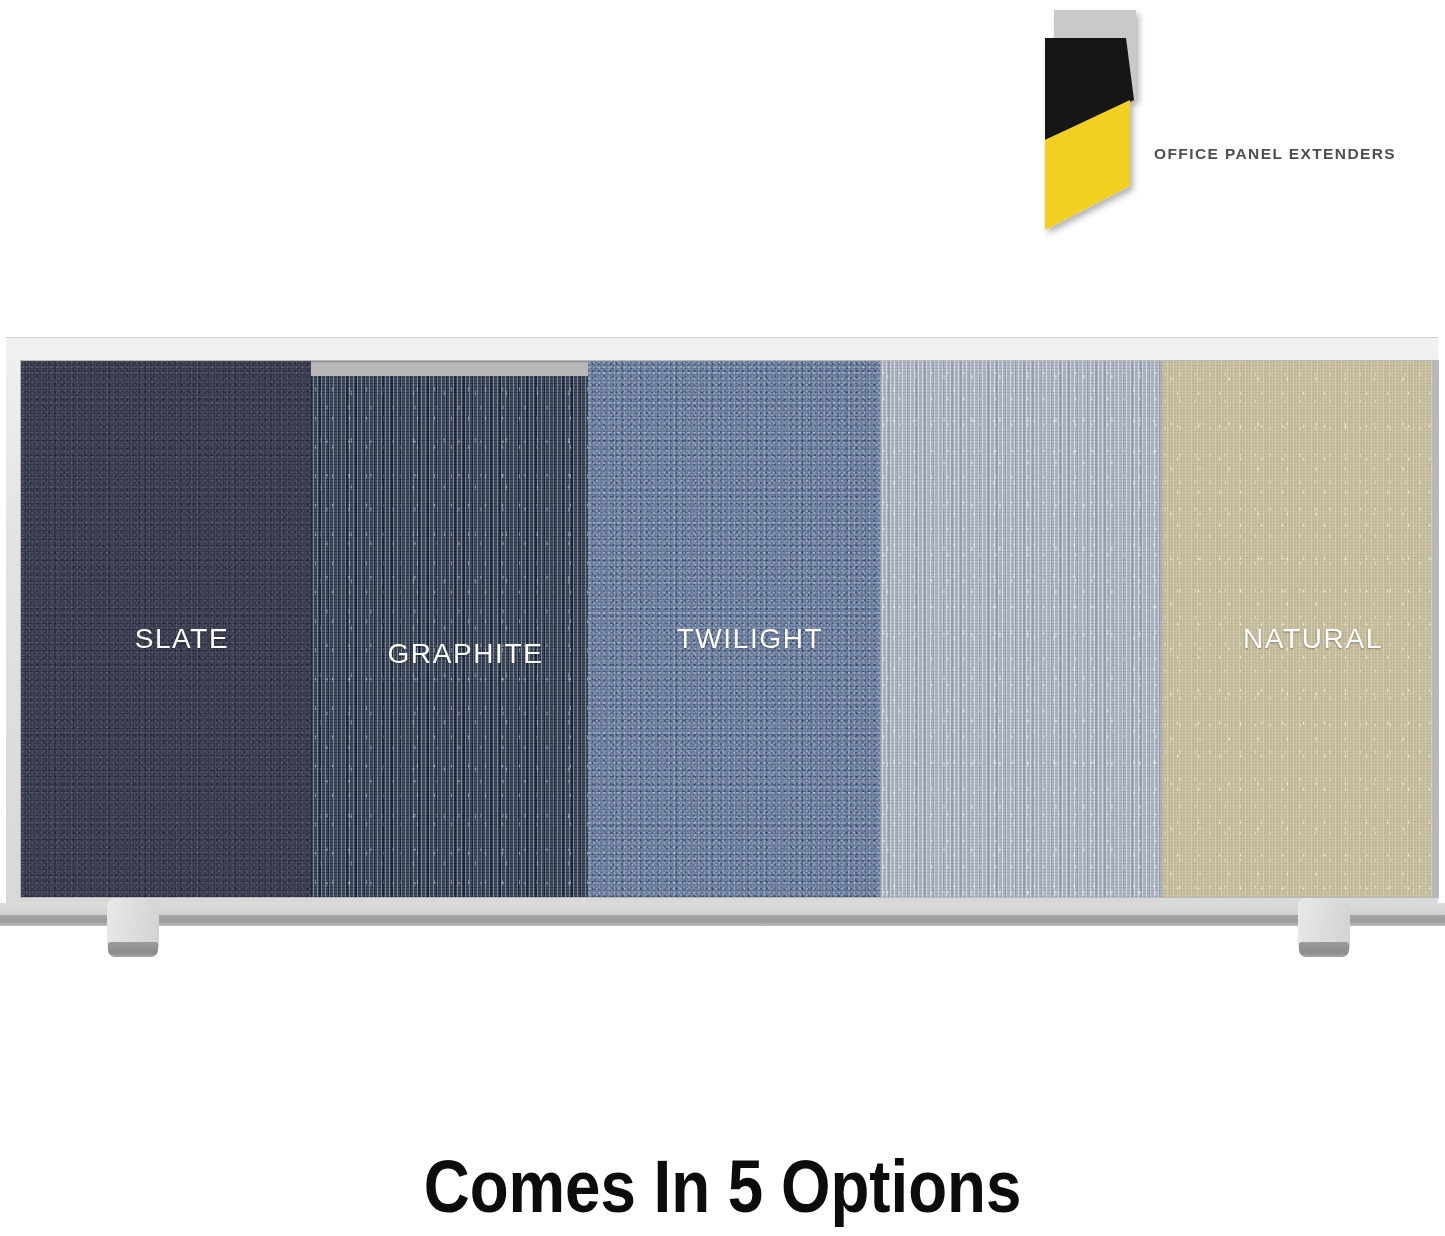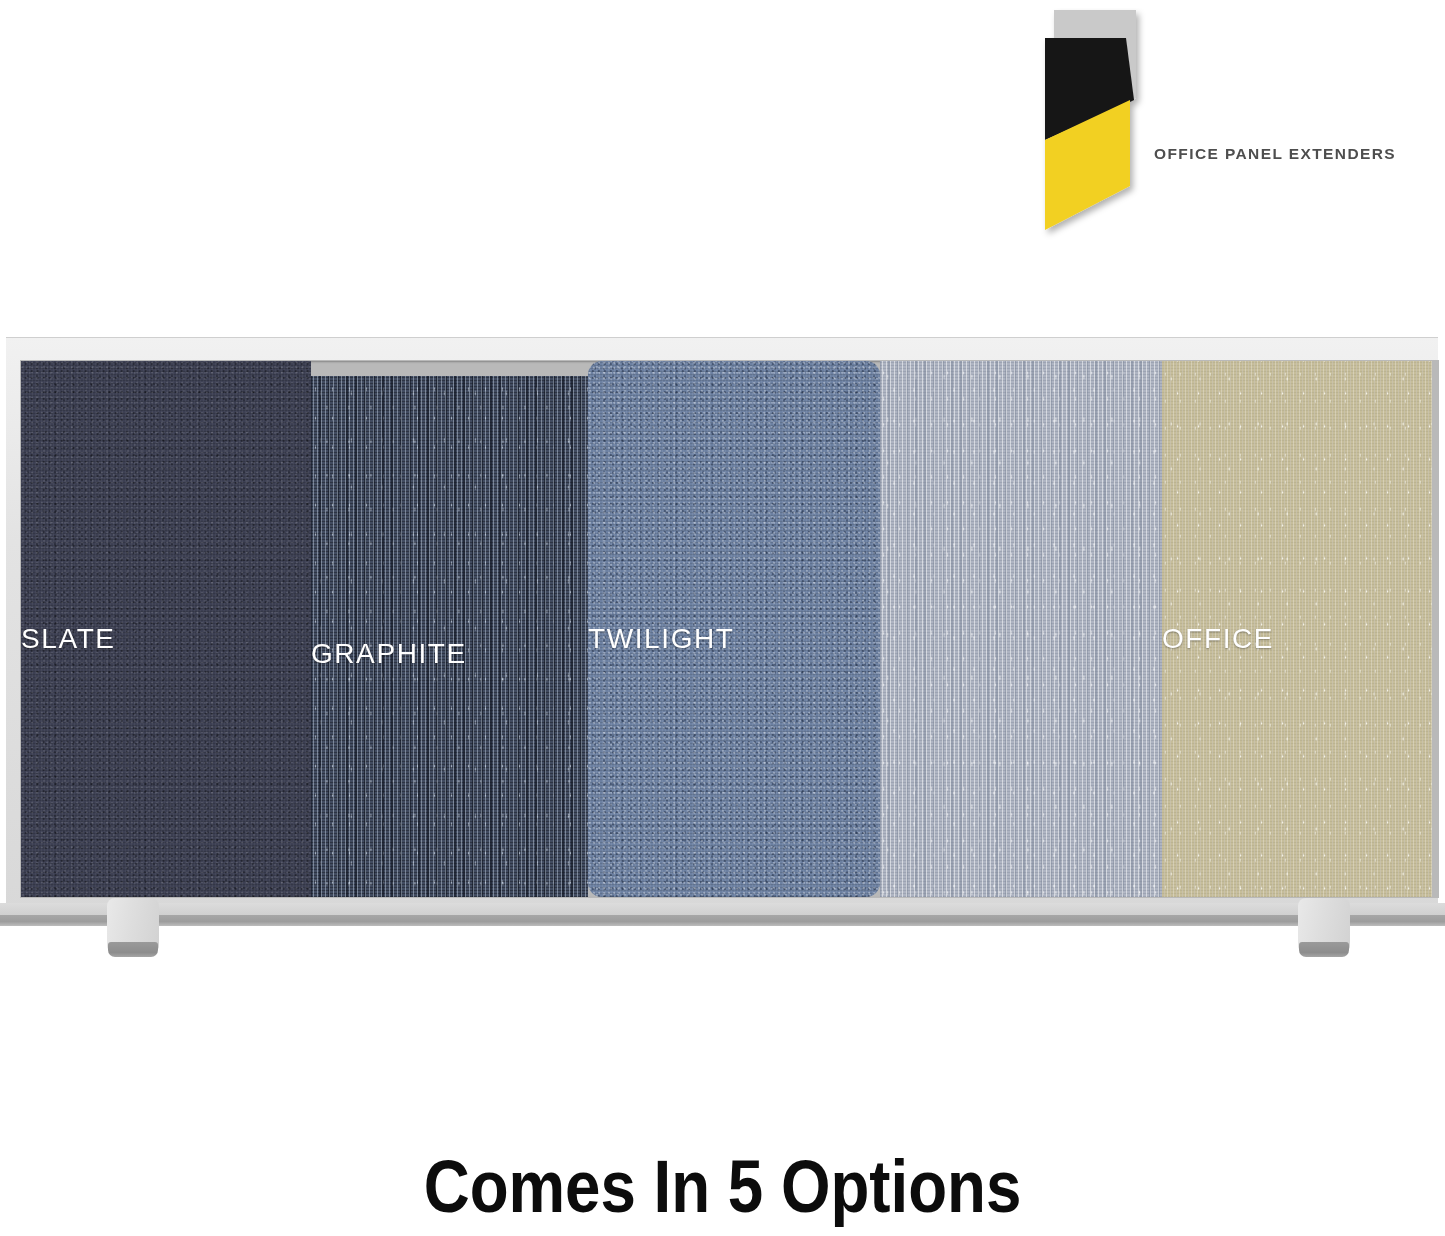--- a/index.html
+++ b/index.html
@@ -115,28 +115,30 @@
   }
   .swatch-tex {
     position: absolute;
     inset: -10px;
   }
   .swatch-label {
     position: absolute;
     left: 0;
     right: 0;
     top: 262px;
+    text-align: center;
     color: #ffffff;
     font-family: "Liberation Sans", sans-serif;
     font-size: 28px;
     font-weight: 400;
     letter-spacing: 1.6px;
     text-shadow: 0 1px 2px rgba(0,0,0,0.35);
     z-index: 5;
     white-space: nowrap;
+    padding-left: 32px;
   }
 
   
   #bottom-rail {
     position: absolute;
     left: 0px;
     top: 573px;
     width: 1445px;
     height: 13px;
     background: linear-gradient(180deg,#dcdcdc 0%, #cfcfcf 100%);
@@ -249,21 +251,21 @@
              repeating-linear-gradient(90deg, rgba(210,224,240,0.42) 0px, rgba(210,224,240,0.42) 1px, transparent 1px, transparent 4px),
              repeating-linear-gradient(90deg, rgba(14,18,30,0.55) 0px, rgba(14,18,30,0.55) 2px, transparent 2px, transparent 9px),
              repeating-linear-gradient(0deg, rgba(0,0,0,0.30) 0px, rgba(0,0,0,0.30) 1px, transparent 1px, transparent 3px),
              radial-gradient(ellipse 1.2px 4px at 18% 22%, rgba(225,235,248,0.85) 0%, transparent 70%),
              radial-gradient(ellipse 1.2px 5px at 62% 58%, rgba(225,235,248,0.75) 0%, transparent 70%),
              radial-gradient(ellipse 1px 4px at 85% 80%, rgba(225,235,248,0.7) 0%, transparent 70%);
            background-size: 4px 100%, 9px 100%, 3px 3px, 22px 34px, 31px 47px, 17px 29px;"></div>
         <div class="swatch-label">GRAPHITE</div>
       </div>
 
-      <div class="swatch" style="width:295px;border-radius:14px;">
+      <div class="swatch" style="width:295px;">
         <div class="swatch-base" style="background:#6c80a1;"></div>
         <div class="swatch-tex" style="
            background-image:
              radial-gradient(circle at 25% 35%, rgba(255,255,255,0.30) 0.7px, transparent 1.3px),
              radial-gradient(circle at 72% 62%, rgba(255,255,255,0.26) 0.7px, transparent 1.3px),
              radial-gradient(circle at 48% 88%, rgba(22,34,56,0.42) 0.8px, transparent 1.5px),
              radial-gradient(circle at 90% 18%, rgba(22,34,56,0.36) 0.8px, transparent 1.5px),
              repeating-linear-gradient(90deg, rgba(255,255,255,0.07) 0px, rgba(255,255,255,0.07) 1px, transparent 1px, transparent 3px),
              repeating-linear-gradient(0deg, rgba(0,0,0,0.11) 0px, rgba(0,0,0,0.11) 1px, transparent 1px, transparent 3px);
            background-size: 5px 5px, 7px 6px, 6px 7px, 9px 8px, 3px 3px, 3px 3px;"></div>
@@ -287,21 +289,21 @@
         <div class="swatch-base" style="background:#c6bd9a;"></div>
         <div class="swatch-tex" style="
            background-image:
              repeating-linear-gradient(90deg, rgba(255,255,255,0.28) 0px, rgba(255,255,255,0.28) 1px, transparent 1px, transparent 3px),
              repeating-linear-gradient(90deg, rgba(140,130,100,0.30) 0px, rgba(140,130,100,0.30) 1px, transparent 1px, transparent 6px),
              repeating-linear-gradient(0deg, rgba(120,112,85,0.13) 0px, rgba(120,112,85,0.13) 1px, transparent 1px, transparent 3px),
              radial-gradient(ellipse 1.5px 3px at 22% 28%, rgba(255,255,250,0.95) 0%, transparent 70%),
              radial-gradient(ellipse 1.4px 4px at 66% 62%, rgba(255,255,250,0.9) 0%, transparent 70%),
              radial-gradient(ellipse 1.3px 3px at 88% 86%, rgba(255,255,250,0.85) 0%, transparent 70%);
            background-size: 3px 100%, 6px 100%, 3px 3px, 21px 33px, 29px 45px, 15px 27px;"></div>
-        <div class="swatch-label">OFFICE</div>
+        <div class="swatch-label">NATURAL</div>
       </div>
 
     </div>
   </div>
 
   <div id="bottom-rail"></div>
   <div id="bottom-rail-shadow"></div>
 
   <div class="mount-clip" id="clip-left">
     <div class="clip-body"></div>

